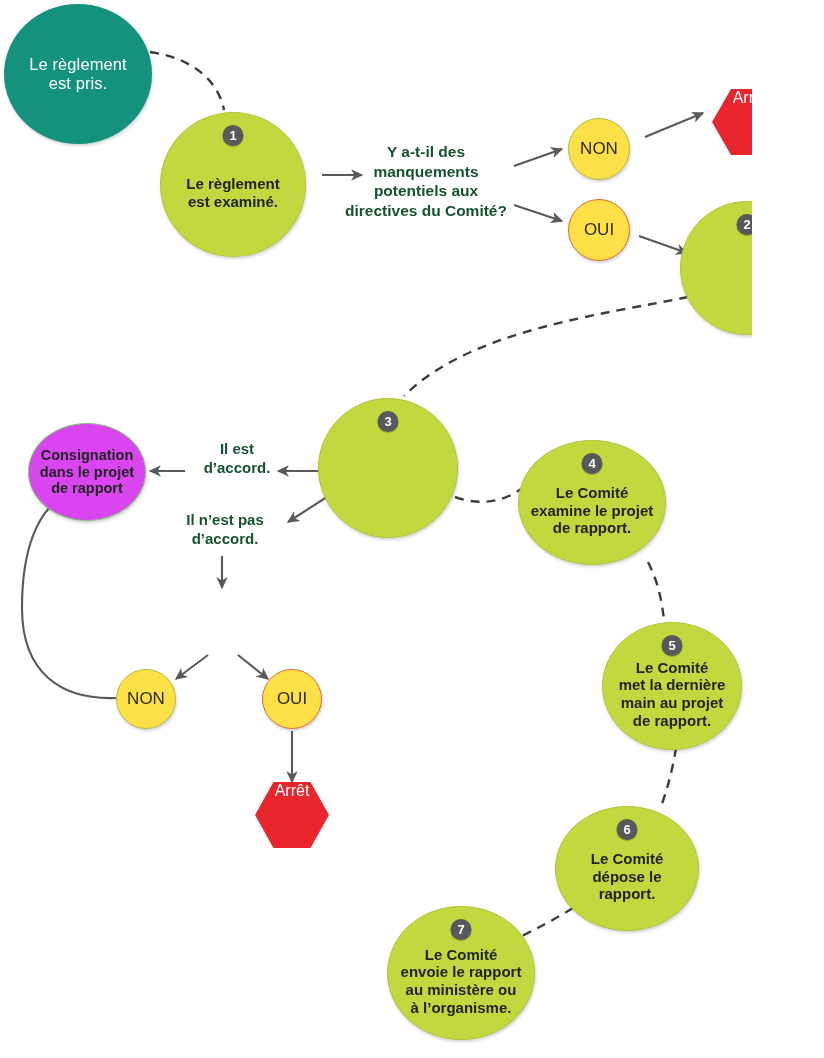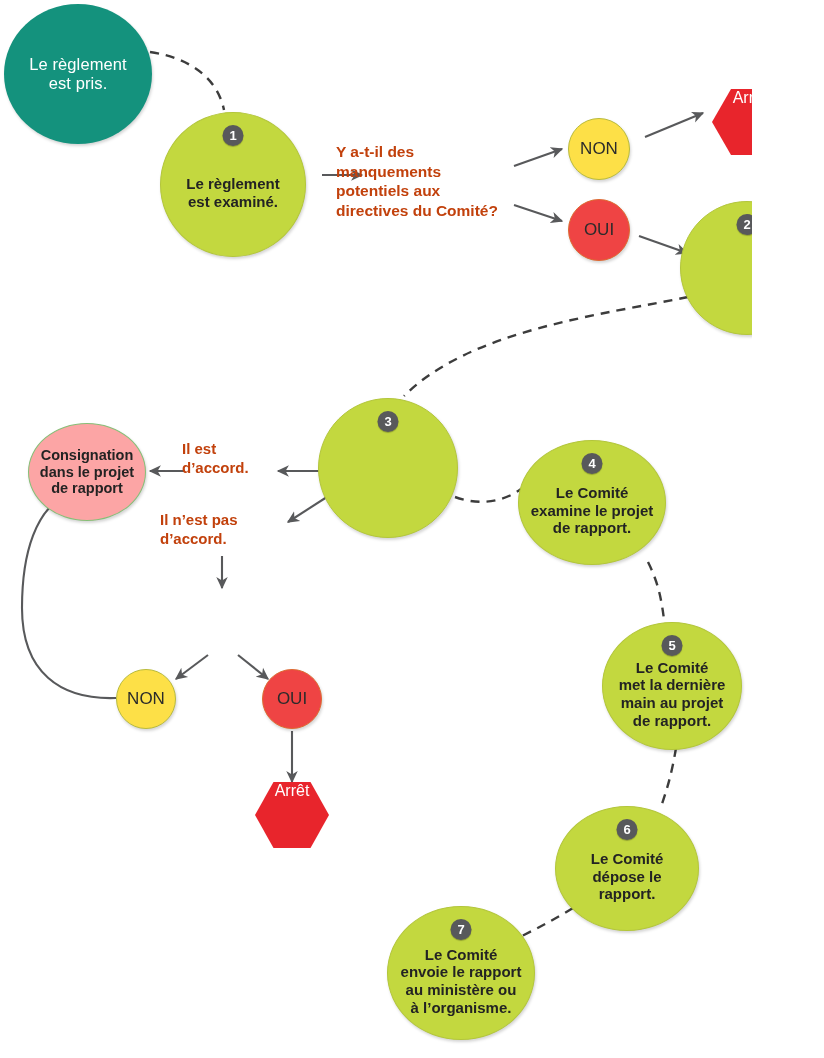--- a/index.html
+++ b/index.html
@@ -56,28 +56,28 @@
   .node.process {
     background: #c3d83f;
     border: 1.4px solid #b3c63b;
     color: #232323;
     font-size: 15px;
     font-weight: 600;
   }
   .node.process .label { padding-top: 16px; }
 
   .node.record {
-    background: #fca5a5;
+    background: #d946ef;
     border: 1.4px solid #86bf77;
     color: #232323;
     font-size: 14.5px;
     font-weight: 600;
   }
   .node.yes {
-    background: #ef4444;
+    background: #fde047;
     border: 1.4px solid #dd6b31;
     color: #2b2b2b;
     font-size: 17px;
   }
   .node.no {
     background: #fde047;
     border: 1.4px solid #b9bb3c;
     color: #2b2b2b;
     font-size: 17px;
   }
@@ -109,22 +109,22 @@
     display: flex;
     align-items: flex-start;
     justify-content: center;
     clip-path: polygon(25% 0%, 75% 0%, 100% 50%, 75% 100%, 25% 100%, 0% 50%);
     filter: drop-shadow(1px 2px 2px rgba(0,0,0,.2));
   }
 
   
   .qtext {
     position: absolute;
-    color: #c2410c;
-    text-align: left;
+    color: #14532d;
+    text-align: center;
     line-height: 1.26;
     white-space: pre-line;
   }
   .q-main   { font-size: 15.5px; font-weight: 600; }
   .q-big    { font-size: 16.5px; font-weight: 400; }
   .q-edge   { font-size: 15px; font-weight: 700; }
 </style>
 </head>
 <body>
 

